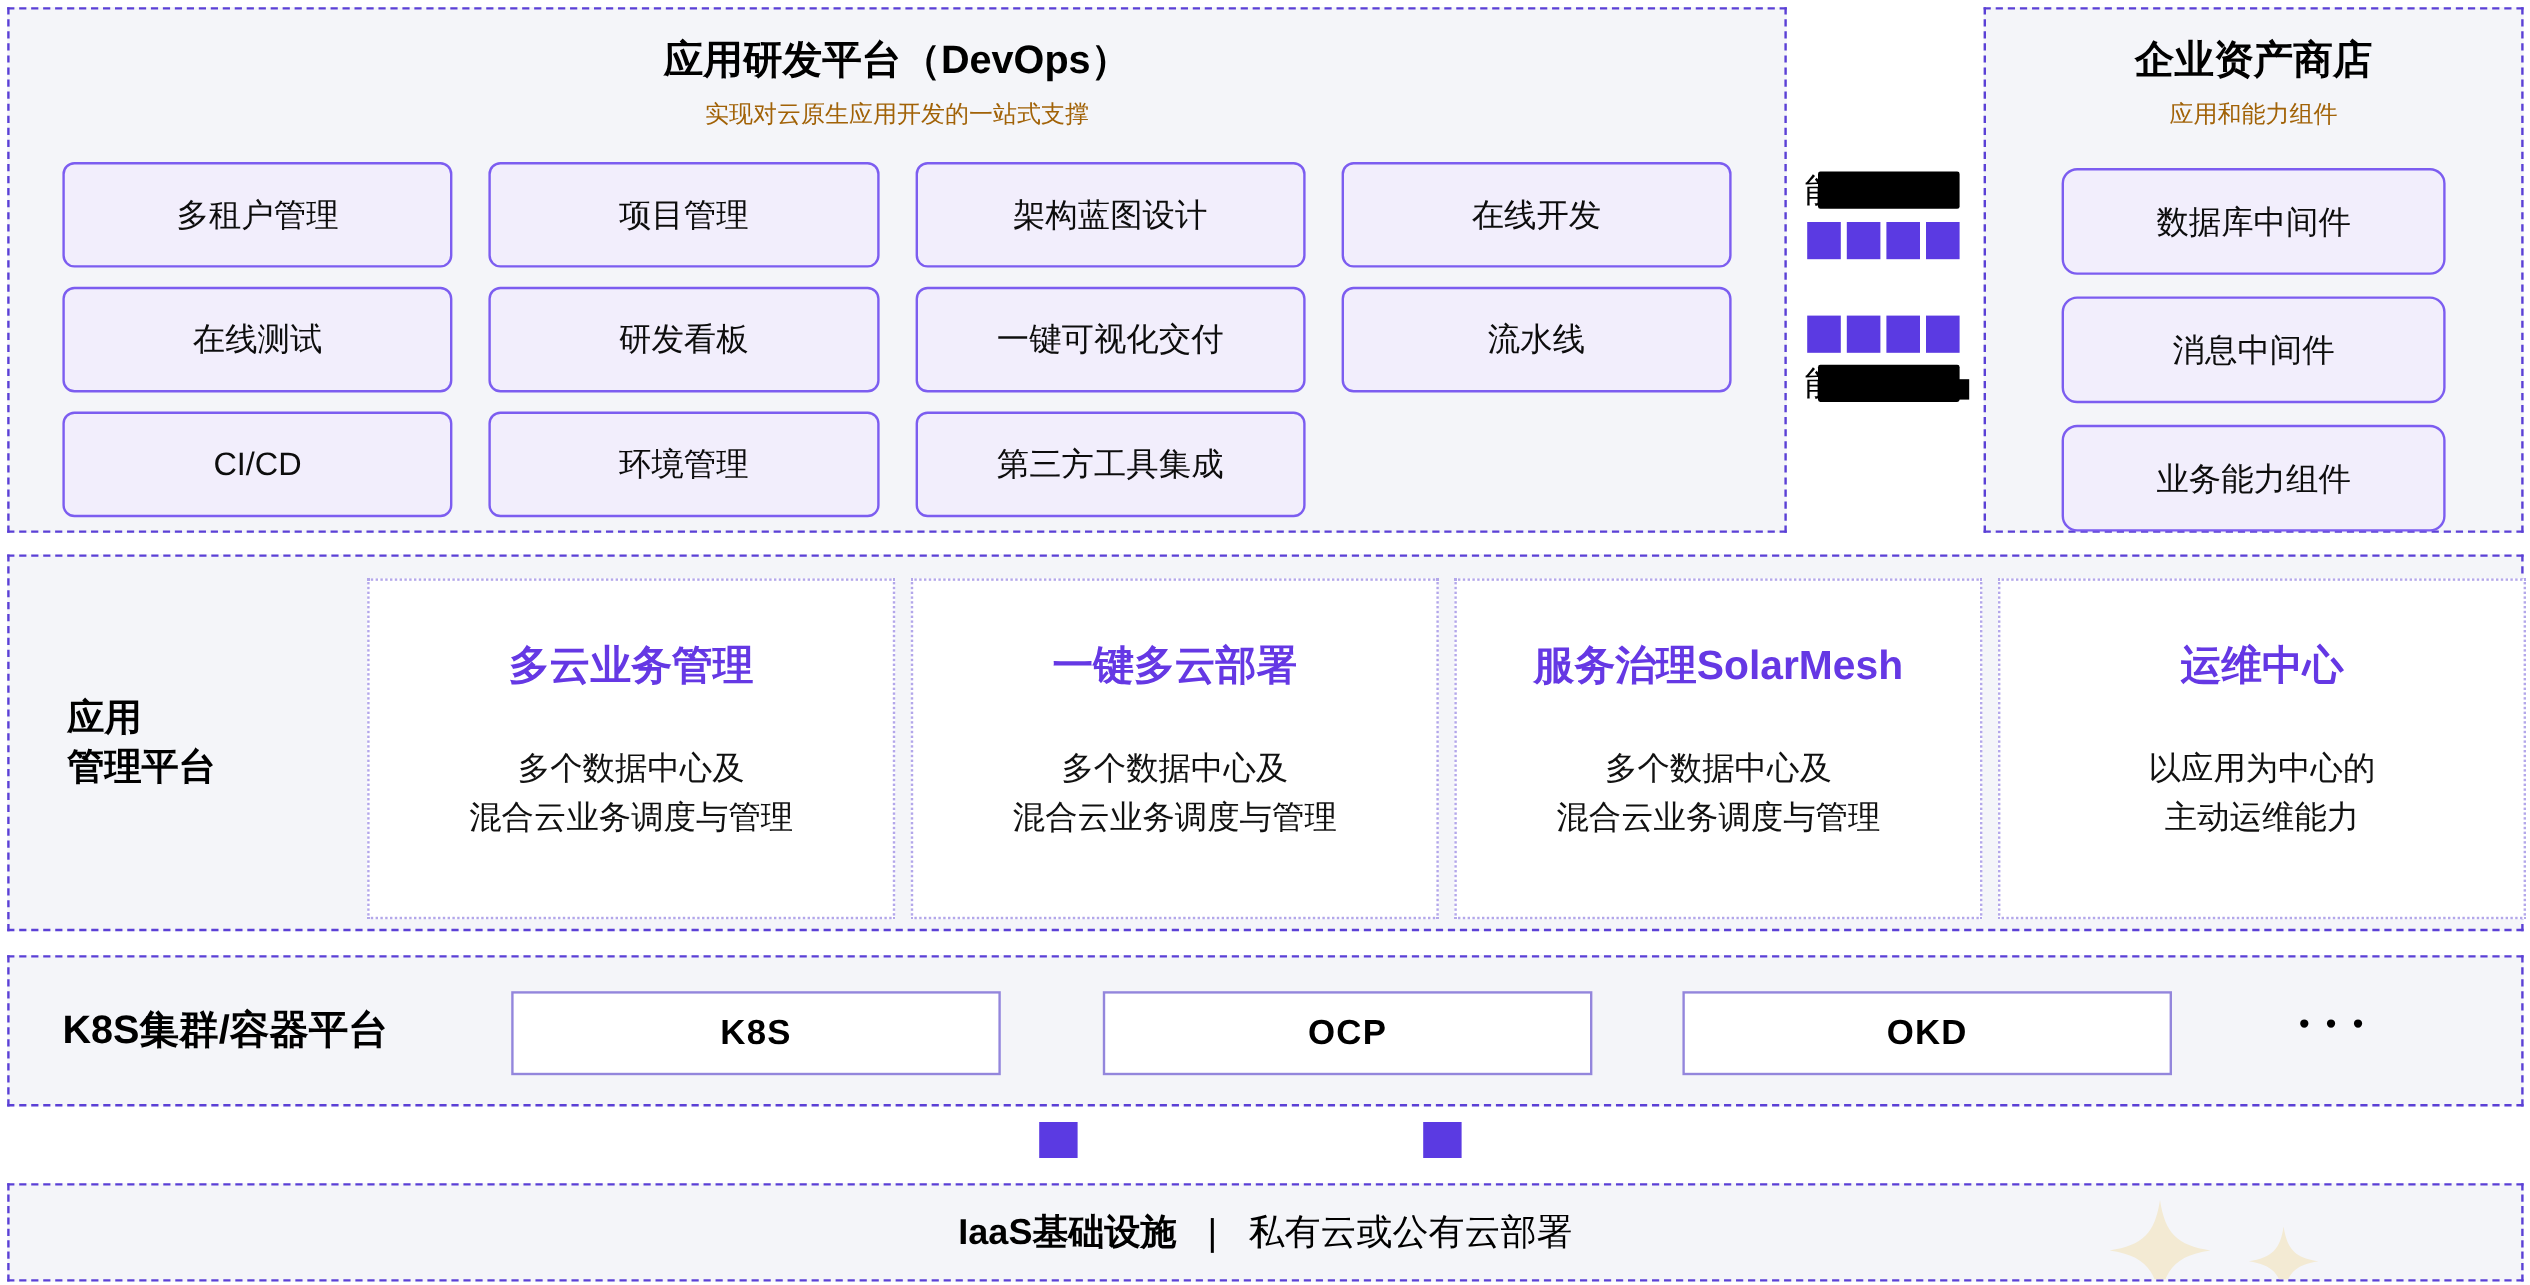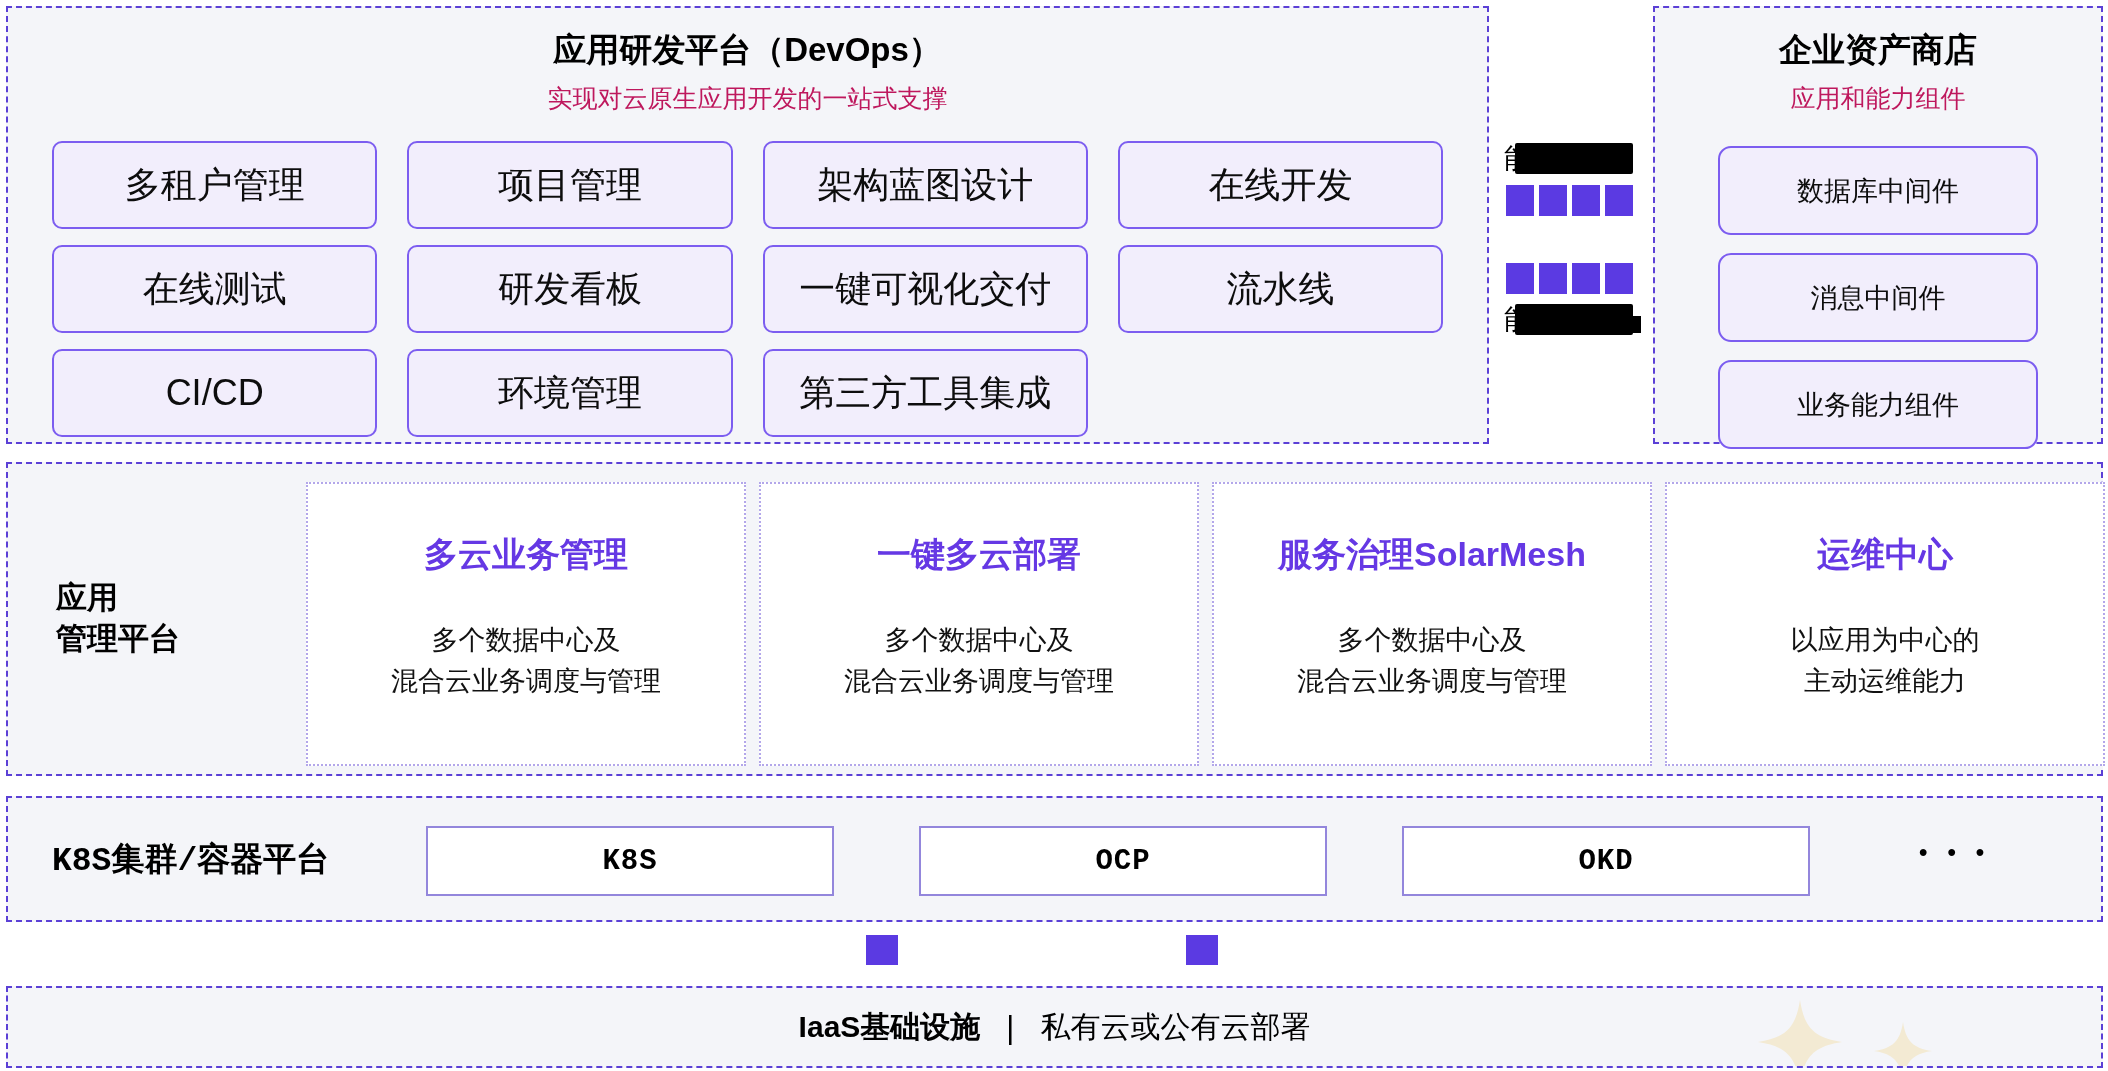--- a/index.html
+++ b/index.html
@@ -4,23 +4,23 @@
 <style>
   html,body{margin:0;padding:0;background:#ffffff;}
   body{font-family:"Liberation Sans","DejaVu Sans",sans-serif;color:#111;}
   .page{position:relative;width:2108px;height:1071px;background:#ffffff;overflow:hidden;border-radius:12px;}
 
   .panel{position:absolute;box-sizing:border-box;background:#f4f5f9;border:2px dashed #5b40d6;}
 
   
   #devops-panel{left:6px;top:6px;width:1483px;height:438px;}
   .panel-title{text-align:center;font-weight:bold;font-size:33px;margin-top:20px;color:#000;}
-  .panel-subtitle{text-align:center;font-size:25px;margin-top:9px;color:#be185d;}
+  .panel-subtitle{text-align:center;font-size:20px;margin-top:9px;color:#a16207;}
   .chip-grid{display:grid;grid-template-columns:repeat(4,1fr);column-gap:30px;row-gap:16px;padding:0 44px;margin-top:26px;}
-  .chip{height:88px;border-radius:10px;background:#f2eefc;border:2px solid #7c5df0;display:flex;align-items:center;justify-content:center;font-size:36px;color:#0d0d0d;box-sizing:border-box;}
+  .chip{height:88px;border-radius:10px;background:#f2eefc;border:2px solid #7c5df0;display:flex;align-items:center;justify-content:center;font-size:27px;color:#0d0d0d;box-sizing:border-box;}
 
   
   #store-panel{left:1653px;top:6px;width:450px;height:438px;}
   .store-list{display:flex;flex-direction:column;gap:18px;padding:0 63px;margin-top:31px;}
   .store-chip{height:89px;border-radius:13px;background:#f2eefc;border:2px solid #7c5df0;display:flex;align-items:center;justify-content:center;font-size:27px;color:#0d0d0d;box-sizing:border-box;}
   .store-more{text-align:center;font-size:26px;font-weight:bold;letter-spacing:16px;padding-left:16px;margin-top:8px;color:#000;}
 
   
   .redact{position:absolute;left:1506px;width:127px;height:31px;}
   #redact-top{top:143px;}
@@ -35,21 +35,21 @@
 
   
   #mgmt-band{left:6px;top:462px;width:2097px;height:314px;}
   .mgmt-label{position:absolute;left:48px;top:50%;transform:translateY(-50%);font-weight:bold;font-size:31px;line-height:1.32;color:#000;}
   .cards{position:absolute;left:298px;top:18px;display:flex;gap:13px;}
   .card{width:440px;height:284px;box-sizing:border-box;background:#ffffff;border:2px dotted #b3a7ea;text-align:center;}
   .card-title{margin-top:48px;font-size:34px;font-weight:bold;color:#6538e4;}
   .card-desc{margin-top:42px;font-size:27px;line-height:1.5;color:#111;}
 
   
-  #k8s-band{left:6px;top:796px;width:2097px;height:126px;font-family:Liberation Mono, monospace;}
+  #k8s-band{left:6px;top:796px;width:2097px;height:126px;}
   .k8s-label{position:absolute;left:44px;top:50%;transform:translateY(-50%);font-weight:bold;font-size:33px;color:#000;}
   .k8s-box{position:absolute;top:28px;height:70px;box-sizing:border-box;background:#ffffff;border:2px solid #9386dc;display:flex;align-items:center;justify-content:center;font-weight:bold;font-size:29px;letter-spacing:1px;color:#000;}
   #k8s-box-0{left:418px;width:408px;}
   #k8s-box-1{left:911px;width:408px;}
   #k8s-box-2{left:1394px;width:408px;}
   .k8s-more{position:absolute;left:1908px;top:46%;transform:translateY(-50%);font-size:24px;font-weight:bold;letter-spacing:14px;color:#000;}
 
   
   .conn-square{position:absolute;width:32px;height:30px;background:#5b3ae2;top:935px;}
   #conn-square-1{left:866px;}

